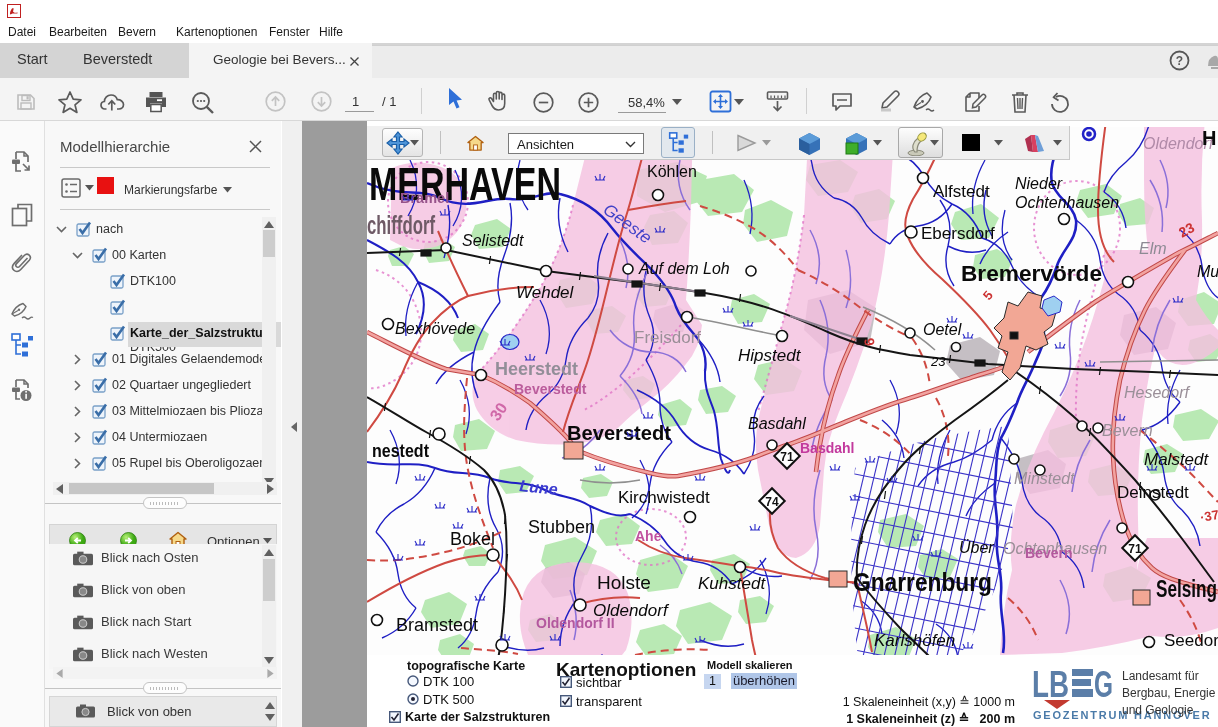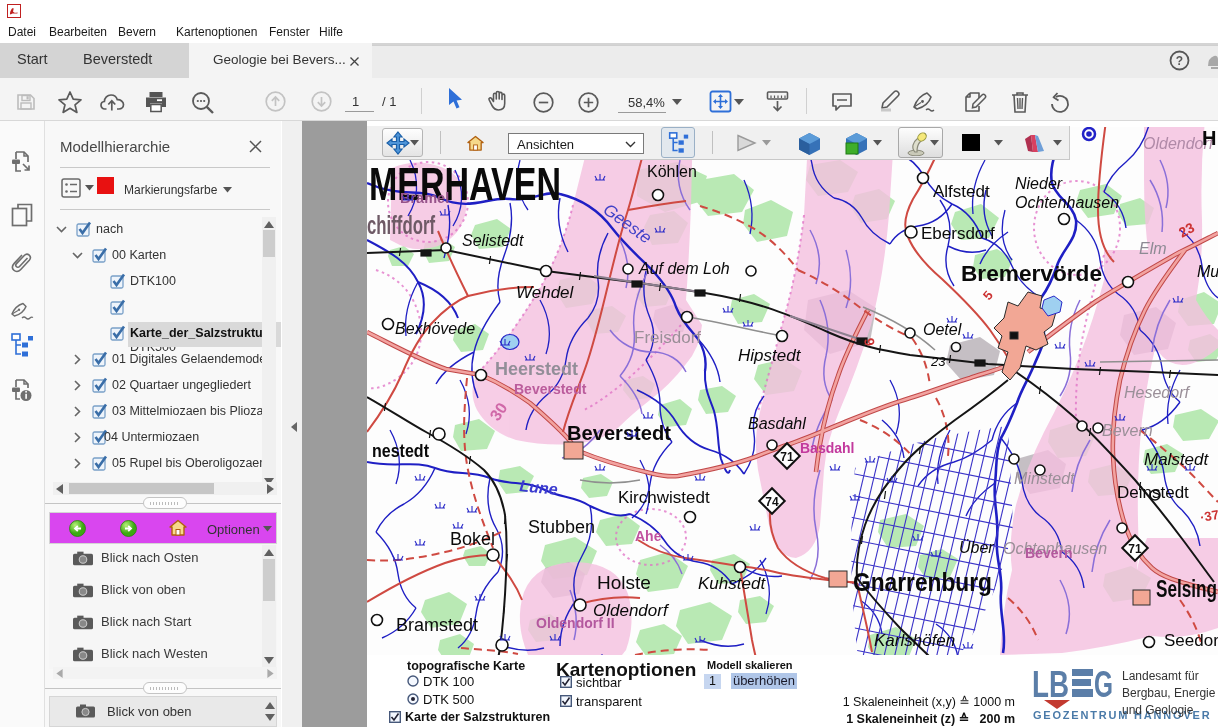--- a/index.html
+++ b/index.html
@@ -293,21 +293,21 @@
         <path d="M3.5 9 L6.5 13 L14 2.5" stroke="#3a6ea8" stroke-width="2.6" fill="none"></path>
       </svg>
       <span style="position:absolute;left:67px;top:188px;white-space:nowrap;">03 Mittelmiozaen bis Pliozae</span>
       <svg style="position:absolute;left:29px;top:216px" width="7" height="11" viewBox="0 0 7 11">
         <path d="M1 1 L5.5 5.5 L1 10" stroke="#666" stroke-width="1.6" fill="none"></path>
       </svg>
       <svg style="position:absolute;left:47px;top:212px" width="18" height="17" viewBox="0 0 18 17">
         <rect x="1" y="4" width="12" height="12" rx="1.5" fill="#eef4fb" stroke="#7aa0c8" stroke-width="1.3"></rect>
         <path d="M3.5 9 L6.5 13 L14 2.5" stroke="#3a6ea8" stroke-width="2.6" fill="none"></path>
       </svg>
-      <span style="position:absolute;left:59px;top:214px;white-space:nowrap;">04 Untermiozaen</span>
+      <span style="position:absolute;left:67px;top:214px;white-space:nowrap;">04 Untermiozaen</span>
       <svg style="position:absolute;left:29px;top:242px" width="7" height="11" viewBox="0 0 7 11">
         <path d="M1 1 L5.5 5.5 L1 10" stroke="#666" stroke-width="1.6" fill="none"></path>
       </svg>
       <svg style="position:absolute;left:47px;top:238px" width="18" height="17" viewBox="0 0 18 17">
         <rect x="1" y="4" width="12" height="12" rx="1.5" fill="#eef4fb" stroke="#7aa0c8" stroke-width="1.3"></rect>
         <path d="M3.5 9 L6.5 13 L14 2.5" stroke="#3a6ea8" stroke-width="2.6" fill="none"></path>
       </svg>
       <span style="position:absolute;left:67px;top:240px;white-space:nowrap;">05 Rupel bis Oberoligozaen</span>
     </div>
 
@@ -329,21 +329,21 @@
     <svg style="position:absolute;left:214px;top:2px" width="7" height="10" viewBox="0 0 7 10">
         <path d="M0 0 L7 5 L0 10 Z" fill="#606060"></path>
       </svg>
   </div>
 
   <div style="position:absolute;left:0;top:382px;width:236px;height:1px;background:#c4c4c4"></div>
   <div style="position:absolute;left:98px;top:376px;width:44px;height:12px;background:#fdfdfd;border:1px solid #c4c4c4;border-radius:6px;">
     <div style="margin:4px 6px;height:3px;background:repeating-linear-gradient(90deg,#bbb 0,#bbb 1px,transparent 1px,transparent 3px)"></div>
   </div>
 
-  <div style="position:absolute;left:4px;top:391px;width:228px;height:32px;background:#d946ef;border:1px solid #d4d4d4">
+  <div style="position:absolute;left:4px;top:403px;width:228px;height:32px;background:#e5e5e5;border:1px solid #d4d4d4">
     <svg style="position:absolute;left:19px;top:7px" width="17" height="17" viewBox="0 0 17 17">
         <defs>
           <radialGradient id="grn" cx="0.35" cy="0.3">
             <stop offset="0" stop-color="#b6f077"></stop>
             <stop offset="1" stop-color="#3da913"></stop>
           </radialGradient>
         </defs>
         <circle cx="8.5" cy="8.5" r="8" fill="url(#grn)" stroke="#2c7d0e" stroke-width="0.8"></circle>
         <path d="M12 8.5 L6.5 8.5 M8.8 5.8 L6 8.5 L8.8 11.2" stroke="#fff" stroke-width="1.8" fill="none"></path>
       </svg>

